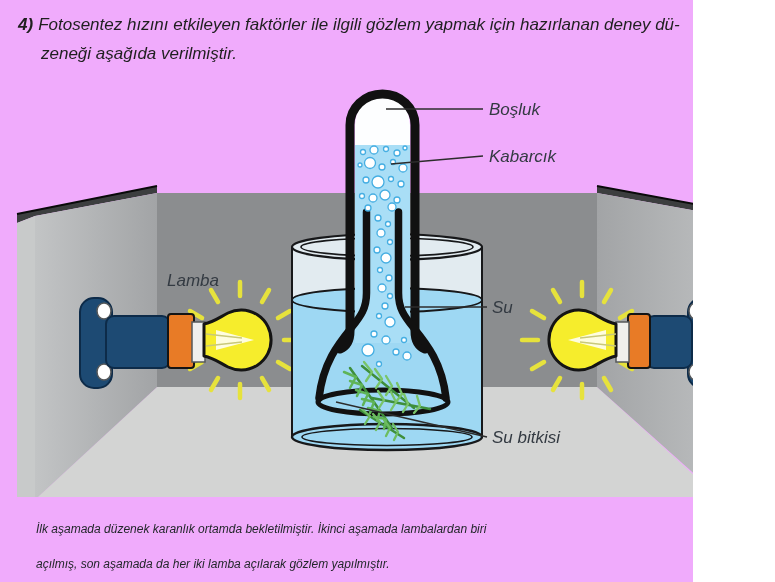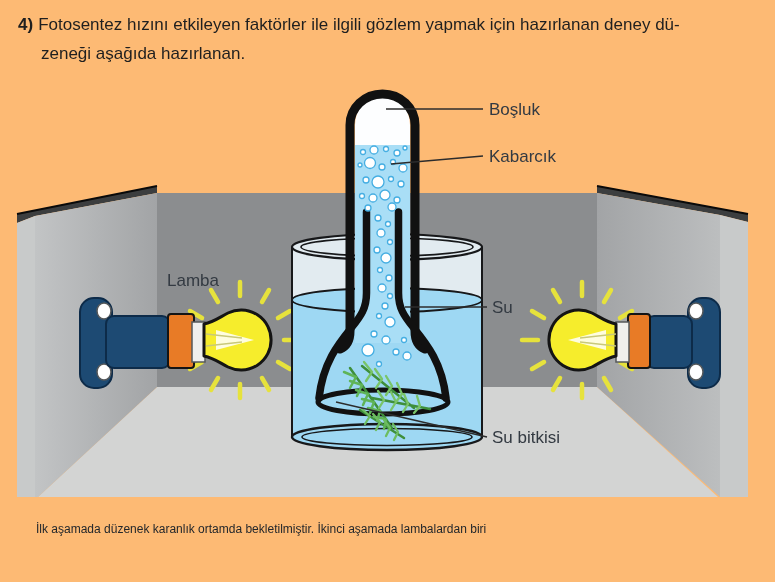--- a/index.html
+++ b/index.html
@@ -1,18 +1,18 @@
 <!DOCTYPE html>
 <html><head>
 <meta charset="utf-8">
 <style>
   html,body{margin:0;padding:0;}
   .page{
-    position:relative;width:775px;height:582px;overflow:hidden;
-    background:#fdba74;font-family:"Liberation Sans",sans-serif;
+    position:relative;width:693px;height:582px;overflow:hidden;
+    background:#f0abfc;font-family:"Liberation Sans",sans-serif;font-style:italic;
   }
   .diagram-svg{position:absolute;left:0;top:0;}
   .question{
     position:absolute;left:18px;top:10px;width:748px;
     font-size:17px;line-height:29px;color:#1f1f1f;z-index:2;
   }
   .question .qnum{font-weight:bold;margin-right:5px;}
   .question .q-line2{display:block;padding-left:23px;}
   .footer{
     position:absolute;left:36px;top:512px;width:724px;
@@ -24,21 +24,21 @@
   .leader{stroke:#2c2c2c;stroke-width:1.4;fill:none;}
   .glassline{stroke:#17181a;fill:none;}
 </style>
 </head>
 <body>
 
 <div class="page">
 
   <div class="question">
     <span class="qnum">4)</span><span>Fotosentez hızını etkileyen faktörler ile ilgili gözlem yapmak için hazırlanan deney dü-</span>
-    <span class="q-line2">zeneği aşağıda hazırlanan.</span>
+    <span class="q-line2">zeneği aşağıda verilmiştir.</span>
   </div>
 
   <svg class="diagram-svg" width="775" height="582" viewBox="0 0 775 582">
     <defs>
       <linearGradient id="lwall" x1="0" y1="0" x2="1" y2="0">
         <stop offset="0" stop-color="#c2c4c5"></stop>
           <stop offset="1" stop-color="#a2a4a6"></stop>
       </linearGradient>
       <linearGradient id="rwall" x1="0" y1="0" x2="1" y2="0">
         <stop offset="0" stop-color="#a2a4a6"></stop>
@@ -199,15 +199,16 @@
 
     <text class="svg-label" x="489" y="115" fill="#333a42">Boşluk</text>
     <text class="svg-label" x="489" y="162" fill="#333a42">Kabarcık</text>
     <text class="svg-label" x="492" y="313" fill="#333a42">Su</text>
     <text class="svg-label" x="492" y="443" fill="#333a42">Su bitkisi</text>
     <text class="svg-label" x="167" y="286" fill="#333a42">Lamba</text>
   </svg>
 
   <div class="footer">
     <p>İlk aşamada düzenek karanlık ortamda bekletilmiştir. İkinci aşamada lambalardan biri</p>
+    <p>açılmış, son aşamada da her iki lamba açılarak gözlem yapılmıştır.</p>
   </div>
 
 </div>
 
 </body></html>

